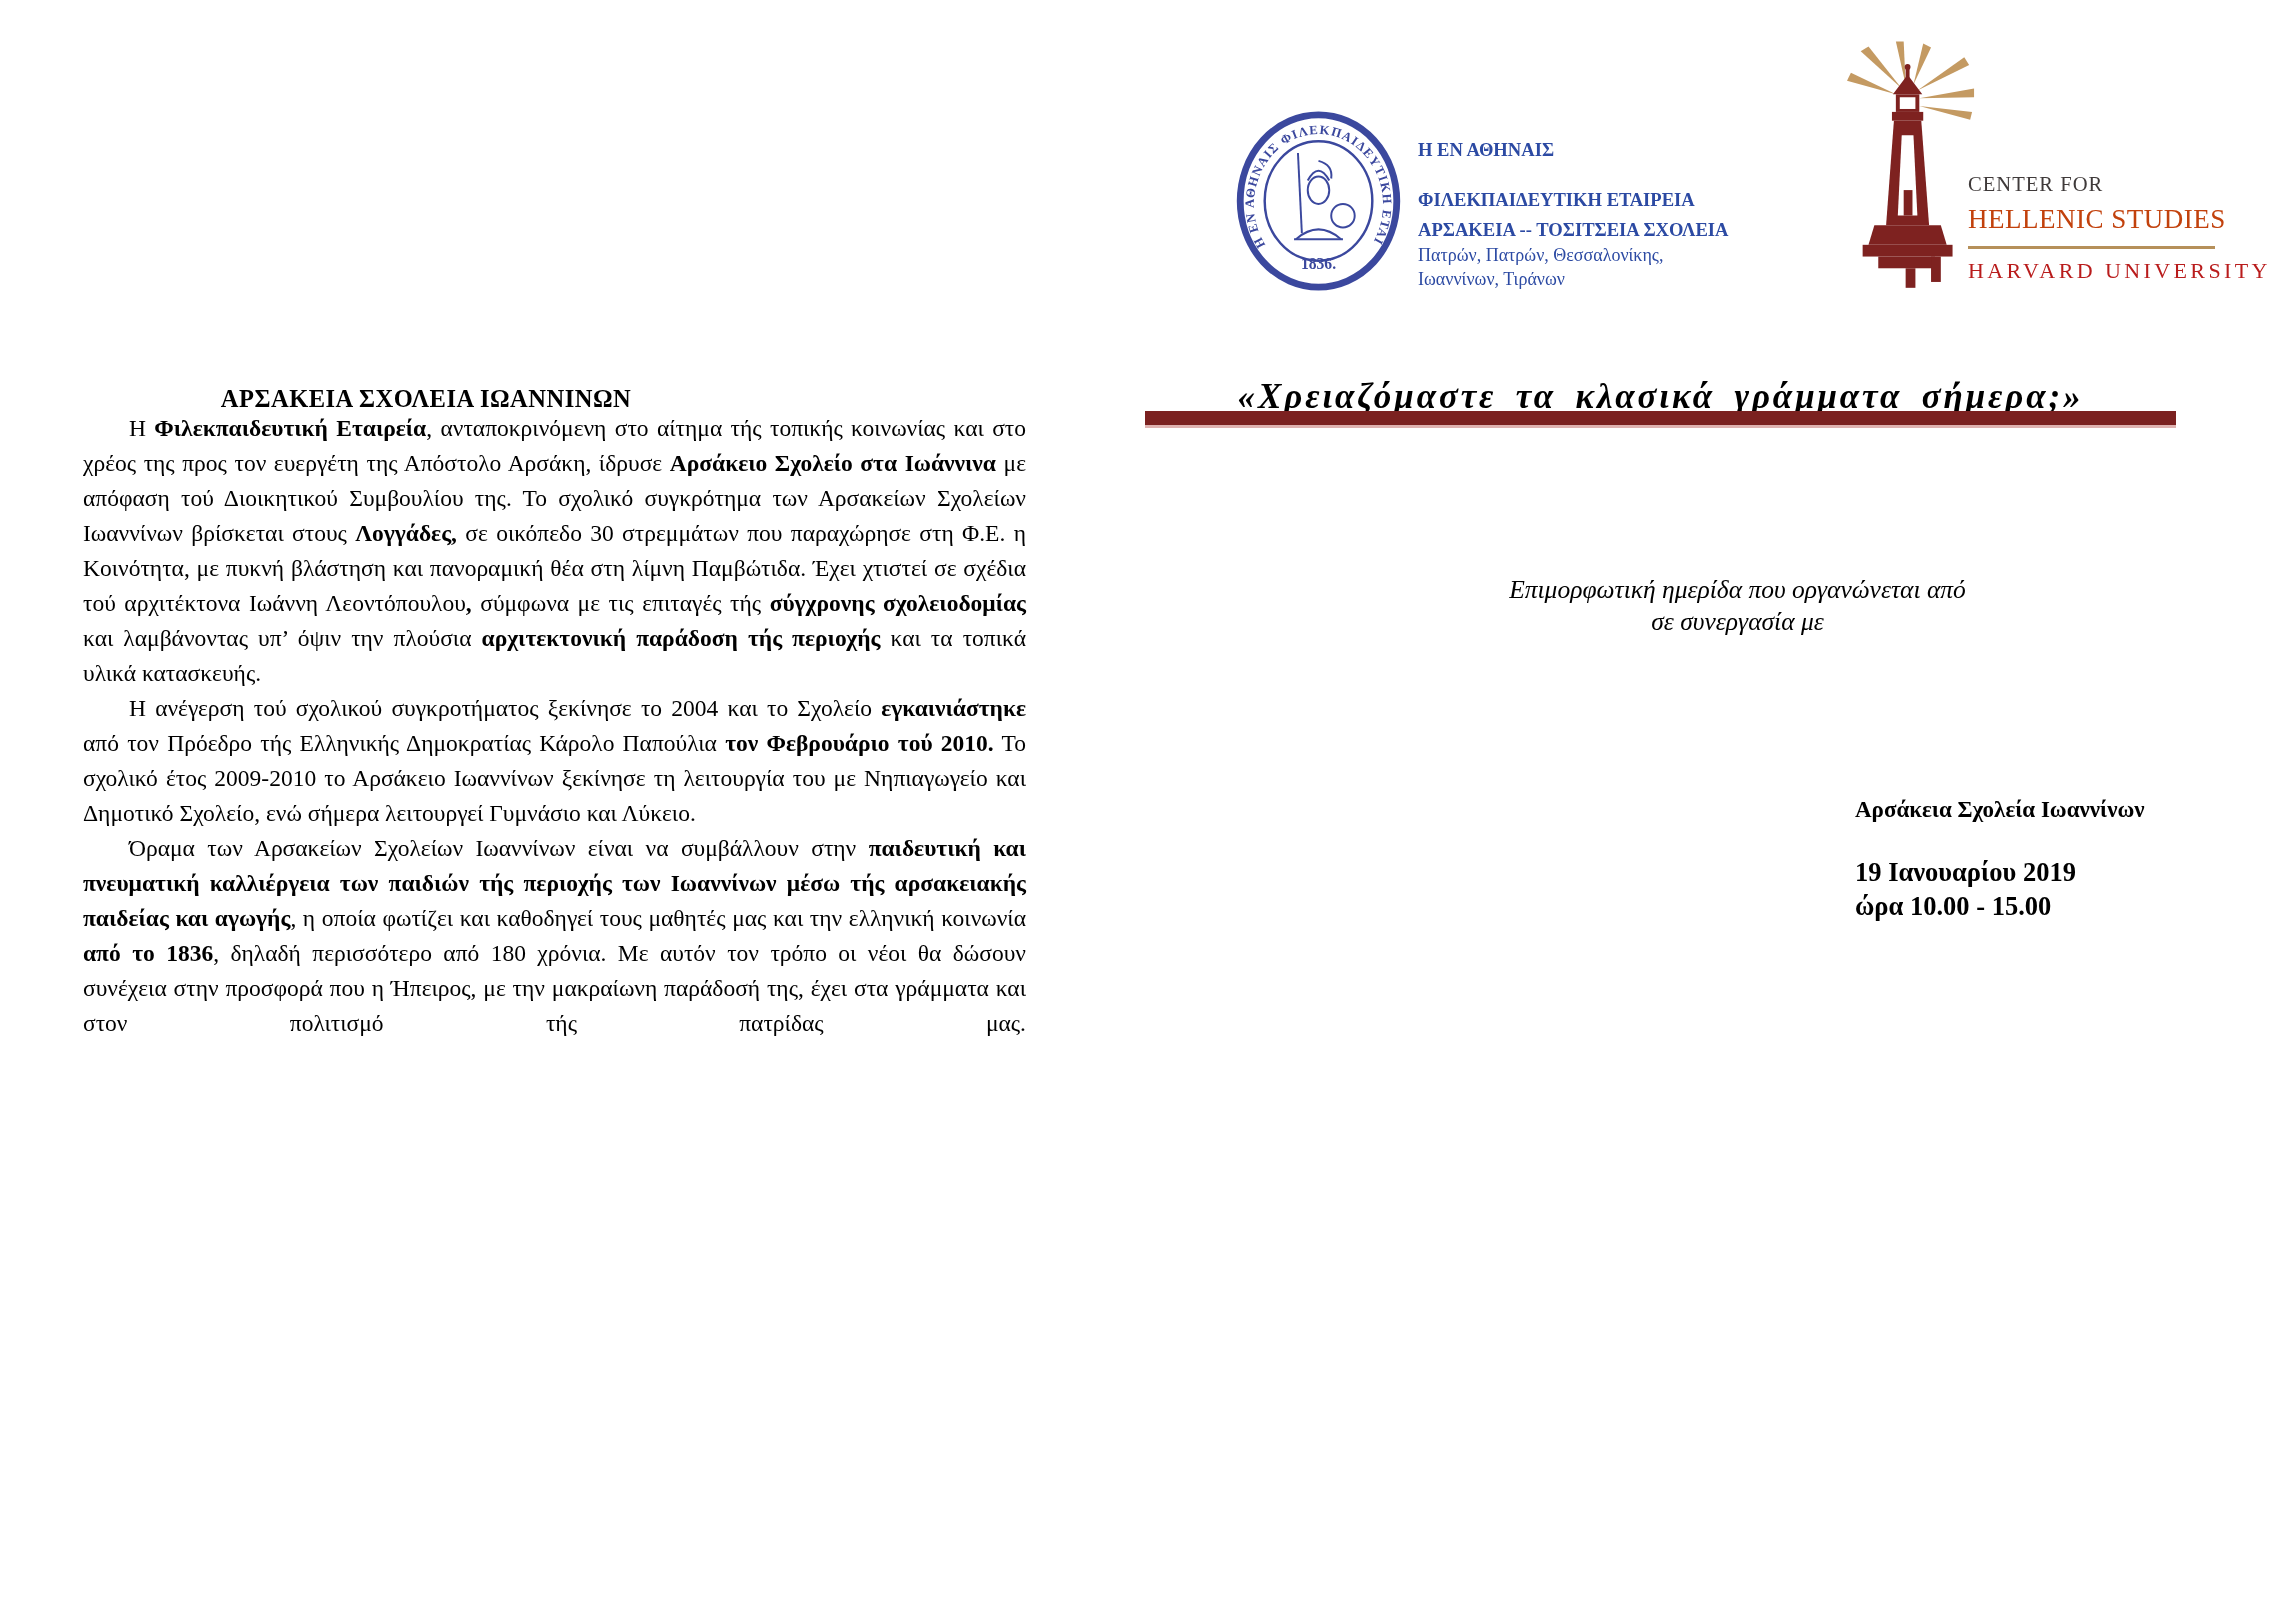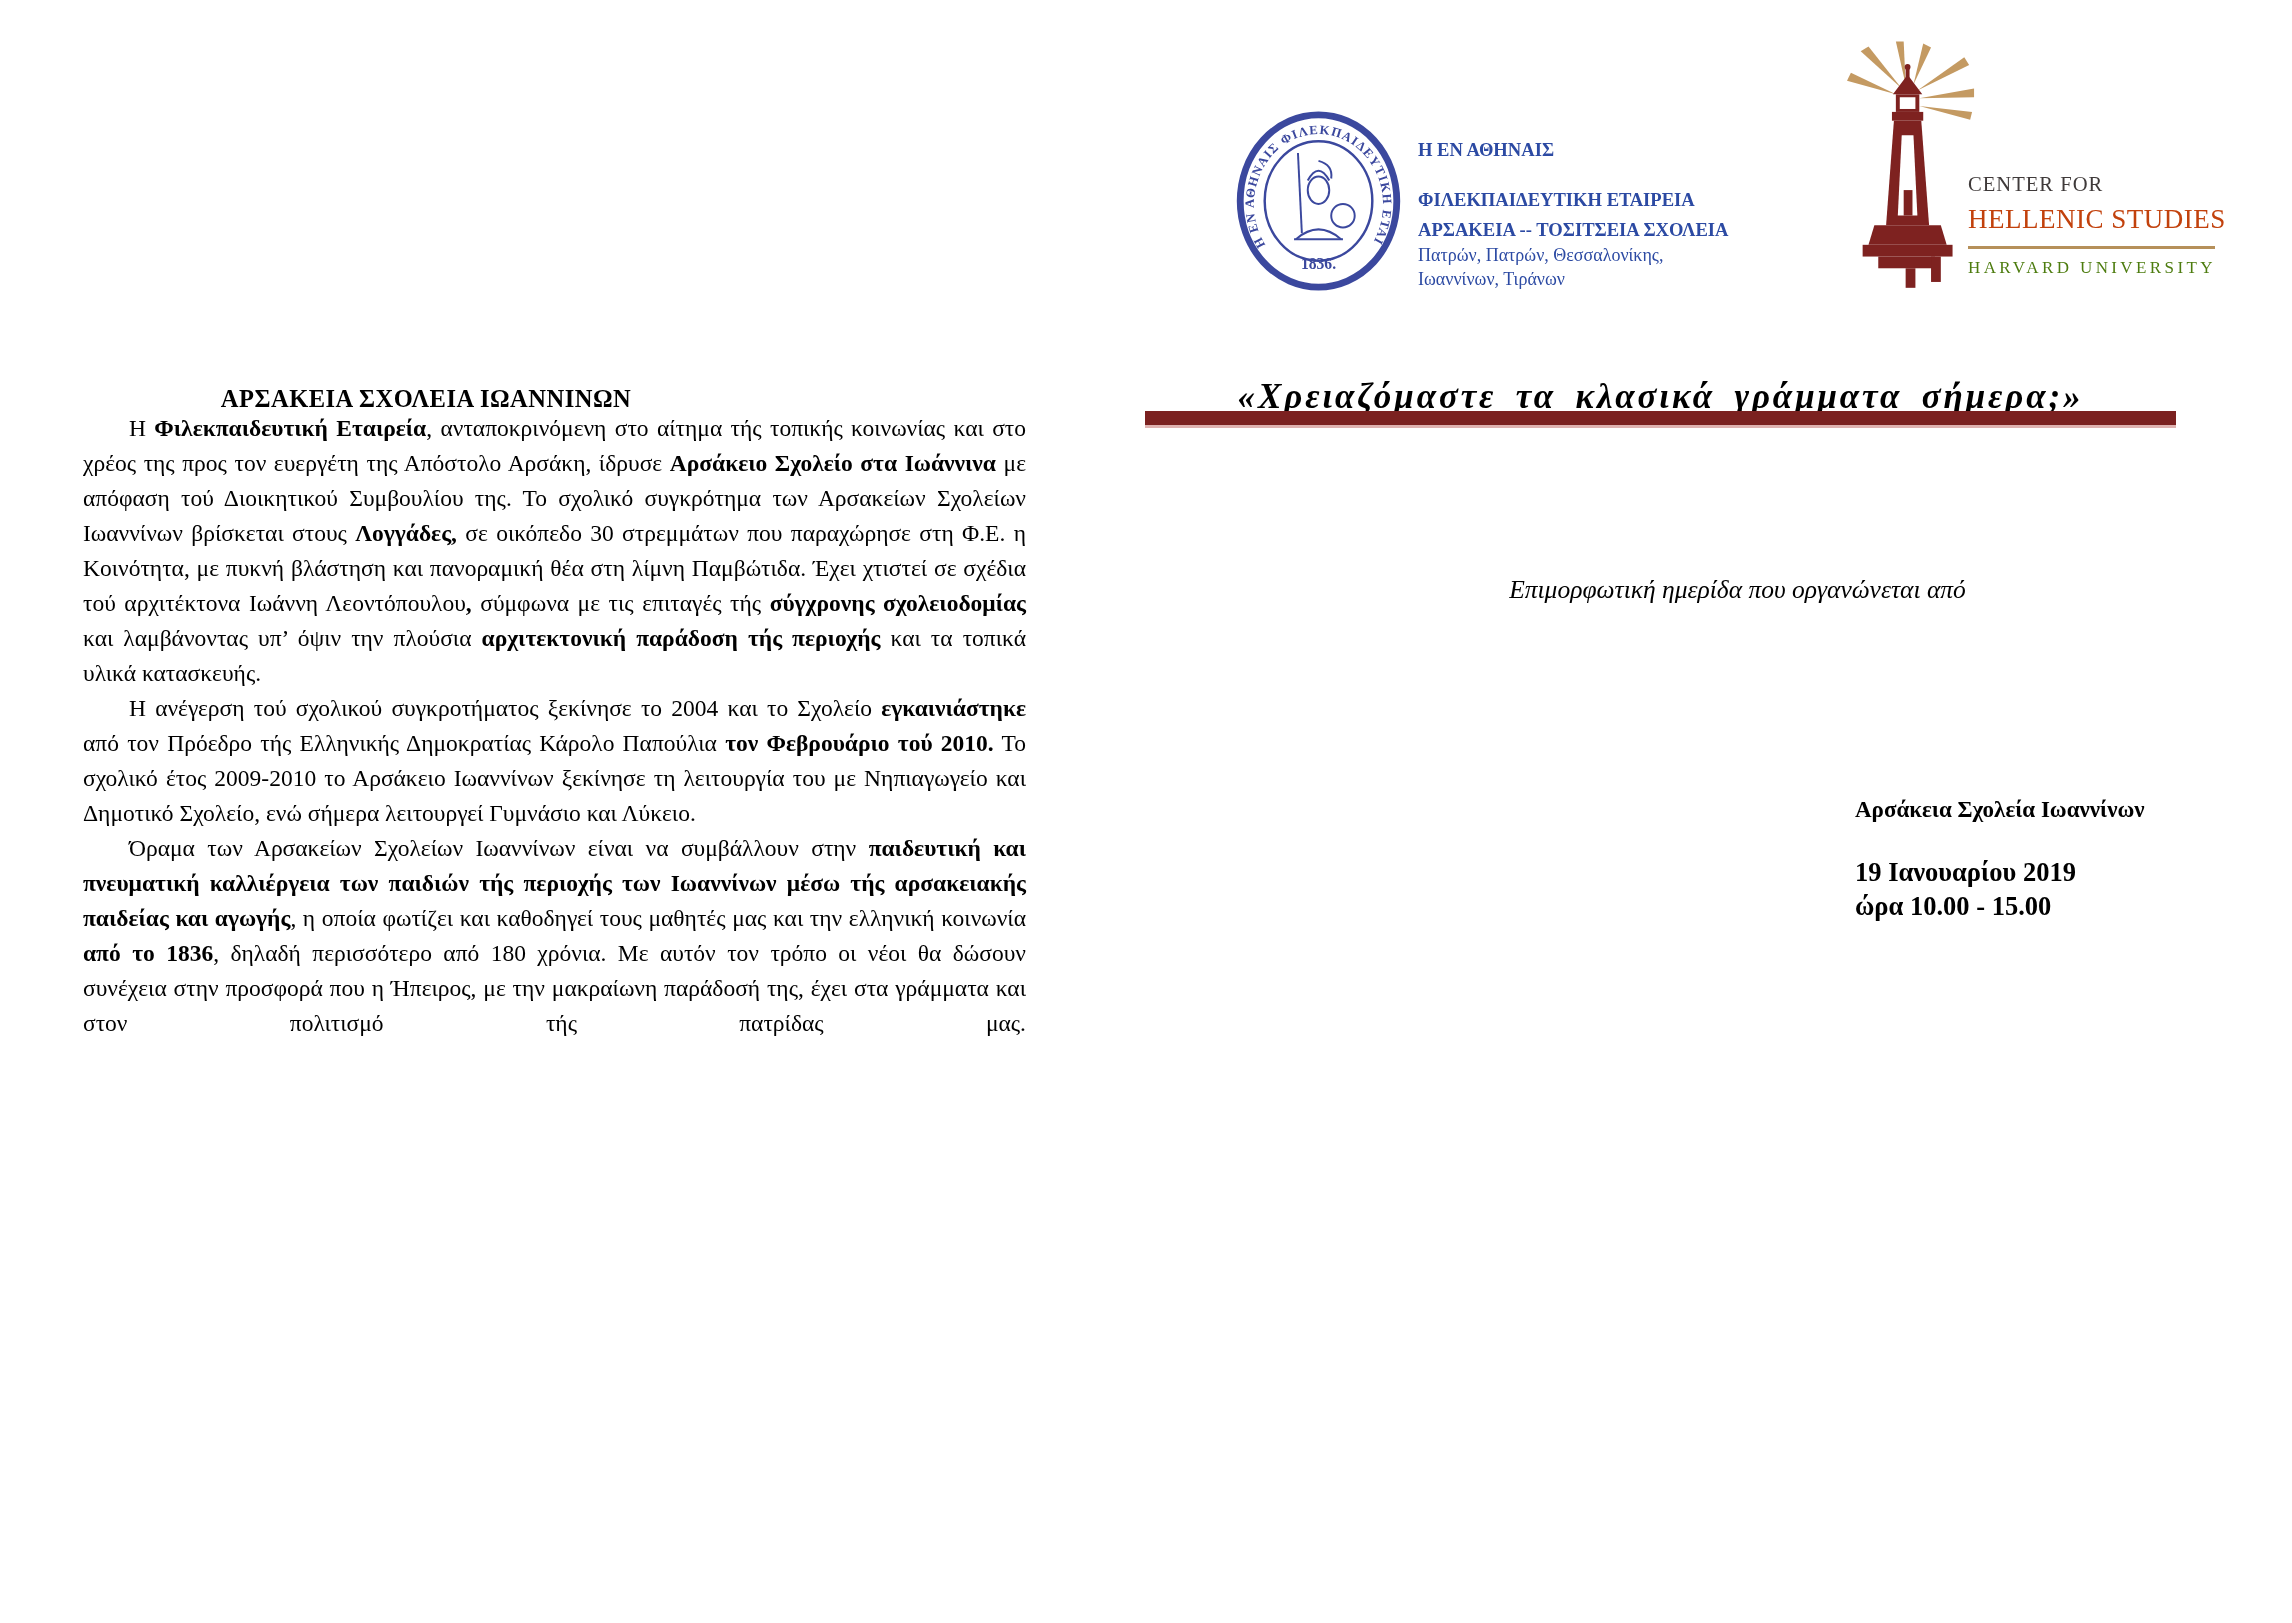--- a/index.html
+++ b/index.html
@@ -28,21 +28,21 @@
   .fe-line-r{ font-size:18px; line-height:23.5px; }
   .fe-lines .fe-line-b:nth-child(1){ margin-bottom:28px; }
   .fe-lines .fe-line-b:nth-child(2){ margin-bottom:8.8px; }
   .fe-lines .fe-line-b:nth-child(3){ margin-bottom:3.9px; }
 
   .chs-icon{ position:absolute; left:1847px; top:41px; width:129px; height:263px; }
   .chs-text{ position:absolute; left:1968px; top:173px; width:274px; }
   .chs-l1{ font-size:20.6px; color:#3f3a3a; letter-spacing:1px; }
   .chs-l2{ font-size:27px; color:#c2410c; letter-spacing:0.5px; margin-top:8px; white-space:nowrap; }
   .chs-div{ width:247px; height:2.9px; background:#b6905a; margin:10.8px 0 9.8px 0; }
-  .chs-l3{ font-size:17px; color:#4d7c0f; letter-spacing:3.4px; white-space:nowrap; }
+  .chs-l3{ font-size:22px; color:#b91c1c; letter-spacing:3.4px; white-space:nowrap; }
 
   
   .event-title{
     position:absolute; left:1145px; top:354px; width:1031px; text-align:center;
     font-size:35px; font-style:italic; font-weight:700; letter-spacing:2.9px; word-spacing:7.8px;
     white-space:nowrap;
   }
   .title-bar{
     position:absolute; left:1145px; top:411px; width:1031px; height:13.7px;
     background:#7b2120; border-bottom:3.9px solid #dfb2b0;
@@ -133,20 +133,21 @@
       <div class="chs-l2">HELLENIC STUDIES</div>
       <div class="chs-div"></div>
       <div class="chs-l3">HARVARD UNIVERSITY</div>
     </div>
 
     <h1 class="event-title">«Χρειαζόμαστε τα κλασικά γράμματα σήμερα;»</h1>
     <div class="title-bar"></div>
 
     <div class="description">
       <div>Επιμορφωτική ημερίδα που οργανώνεται  από</div>
+      <div>σε συνεργασία  με</div>
     </div>
 
     <div class="venue">Αρσάκεια Σχολεία Ιωαννίνων</div>
     <div class="datetime">
       <div>19 Ιανουαρίου 2019</div>
       <div>ώρα 10.00 - 15.00</div>
     </div>
 
   </section>
 </div>

